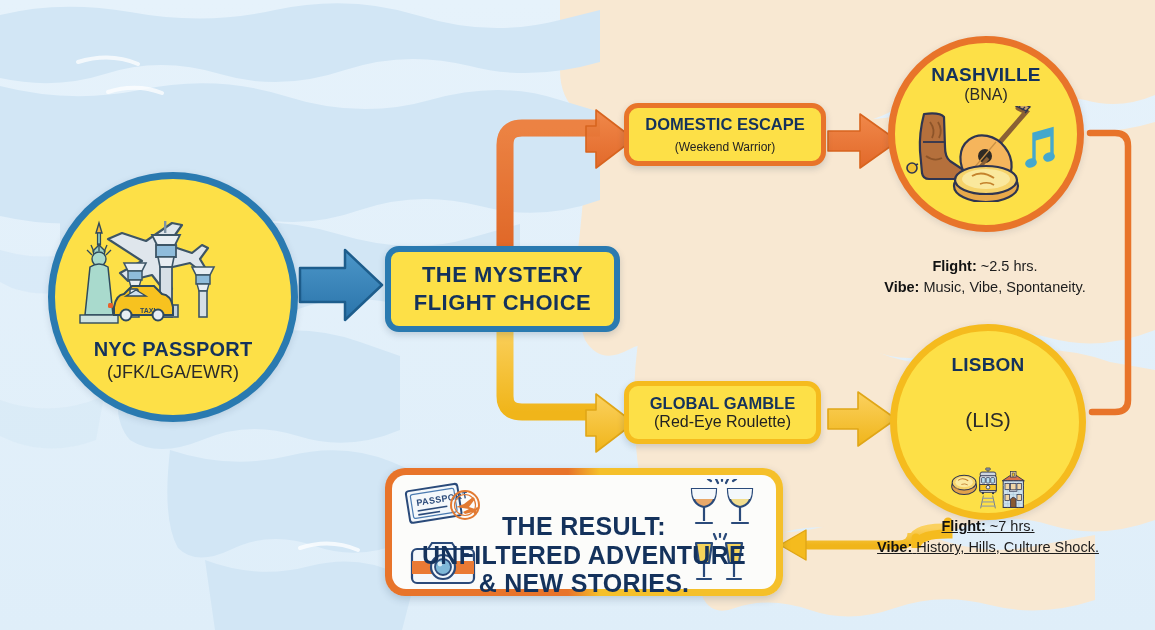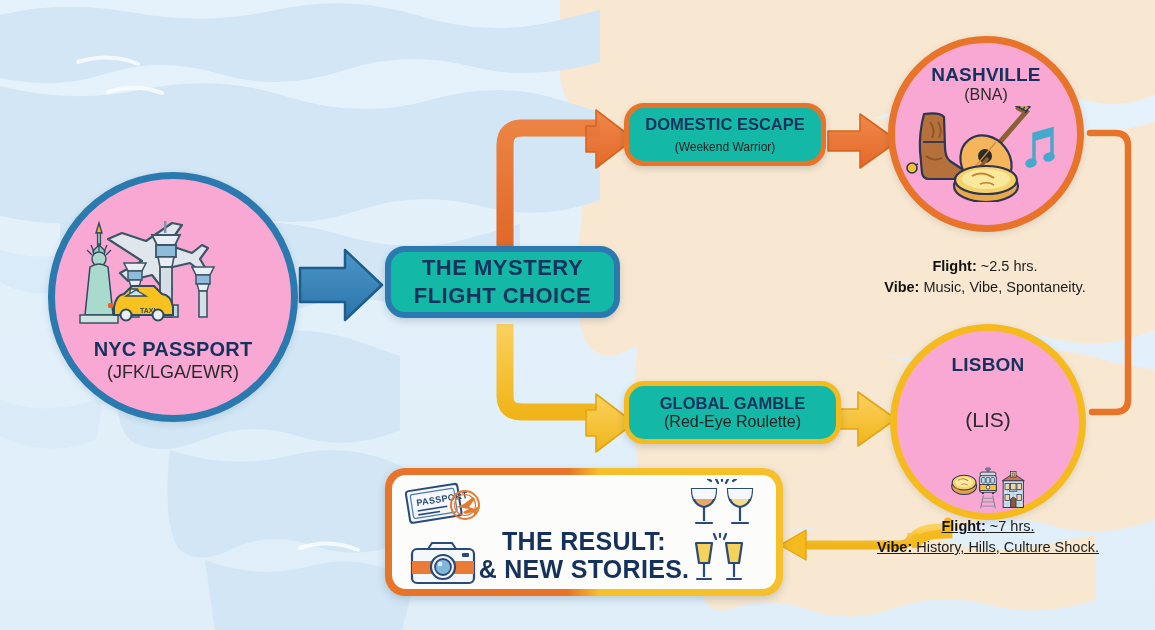--- a/index.html
+++ b/index.html
@@ -14,39 +14,39 @@
   
   .bg-base{position:absolute;inset:0;background:#e9f3fb;}
   .bg-map{position:absolute;inset:0;}
 
   
   .abs{position:absolute;}
 
   
   .circle{
     position:absolute;border-radius:50%;
-    background:#f9a8d4;
+    background:#fde047;
     box-sizing:border-box;
     display:flex;flex-direction:column;align-items:center;
     box-shadow:0 2px 7px rgba(20,50,80,.13);
   }
   .circle.blue{border:7px solid #2a7ab0;}
   .circle.orange{border:7px solid #e8742a;}
   .circle.yellow{border:7px solid #f5bb1e;gap:32px;}
 
   .circ-title{
     font-weight:bold;color:#14325c;letter-spacing:.2px;
     text-align:center;line-height:1.05;
   }
   .circ-sub{color:#2a2a2a;text-align:center;line-height:1.1;}
 
   
   .lbox{
     position:absolute;box-sizing:border-box;
-    background:#14b8a6;border-radius:20px;
+    background:#fde047;border-radius:14px;
     display:flex;flex-direction:column;align-items:center;justify-content:center;
     box-shadow:0 3px 7px rgba(20,50,80,.18);
     text-align:center;
   }
   .lbox .t1{font-weight:bold;color:#14325c;}
   .lbox .t2{color:#222;}
   .lbox.blue{border:6px solid #2a7ab0;}
   .lbox.orange{border:5px solid #e8742a;}
   .lbox.yellow{border:5px solid #f5bb1e;}
 
@@ -247,31 +247,31 @@
         <text x="32" y="30" font-family="Liberation Sans, sans-serif" font-size="7" font-weight="bold" fill="#2f4a5c">TAXI</text>
         <circle cx="18" cy="32" r="5.5" fill="#e8eef3" stroke="#2f4a5c" stroke-width="2"></circle>
         <circle cx="50" cy="32" r="5.5" fill="#e8eef3" stroke="#2f4a5c" stroke-width="2"></circle>
         <rect x="0" y="20" width="5" height="5" rx="1.5" fill="#e8622b"></rect>
       </g>
     </svg>
     <div class="circ-title" style="font-size:20px;margin-top:6px;">NYC PASSPORT</div>
     <div class="circ-sub" style="font-size:18px;margin-top:3px;">(JFK/LGA/EWR)</div>
   </div>
 
-  <div class="lbox blue" style="left:385px;top:246px;width:235px;height:72px;">
+  <div class="lbox blue" style="left:385px;top:246px;width:235px;height:86px;">
     <div class="t1" style="font-size:22px;letter-spacing:.5px;">THE MYSTERY</div>
     <div class="t1" style="font-size:22px;letter-spacing:.5px;margin-top:2px;">FLIGHT CHOICE</div>
   </div>
 
   <div class="lbox orange" style="left:624px;top:103px;width:202px;height:63px;">
     <div class="t1" style="font-size:16.5px;">DOMESTIC ESCAPE</div>
     <div class="t2" style="font-size:12px;margin-top:6px;">(Weekend Warrior)</div>
   </div>
 
-  <div class="lbox yellow" style="left:624px;top:381px;width:217px;height:63px;">
+  <div class="lbox yellow" style="left:624px;top:381px;width:197px;height:63px;">
     <div class="t1" style="font-size:16.5px;">GLOBAL GAMBLE</div>
     <div class="t2" style="font-size:16px;margin-top:0;">(Red-Eye Roulette)</div>
   </div>
 
   <div class="circle orange" style="left:888px;top:36px;width:196px;height:196px;">
     <div class="circ-title" style="font-size:19px;margin-top:22px;">NASHVILLE</div>
     <div class="circ-sub" style="font-size:16px;margin-top:1px;">(BNA)</div>
     <svg width="160" height="96" viewBox="0 0 160 96" style="margin-top:2px">
 
       <g transform="translate(4,6)">
@@ -464,18 +464,19 @@
         </g>
         <g transform="translate(36,8)">
           <path d="M2,2 l16,0 l-3,20 l-10,0 z" fill="#f5d35a" stroke="#2a4a7a" stroke-width="2.2" stroke-linejoin="round"></path>
           <path d="M10,22 l0,14" stroke="#2a4a7a" stroke-width="2.2"></path>
           <path d="M3,38 l14,0" stroke="#2a4a7a" stroke-width="2.2" stroke-linecap="round"></path>
         </g>
       </svg>
 
       <div class="result-text">
         <div class="l1">THE RESULT:</div>
+        <div>UNFILTERED ADVENTURE</div>
         <div>&amp; NEW STORIES.</div>
       </div>
     </div>
   </div>
 
 </div>
 
 </body></html>

